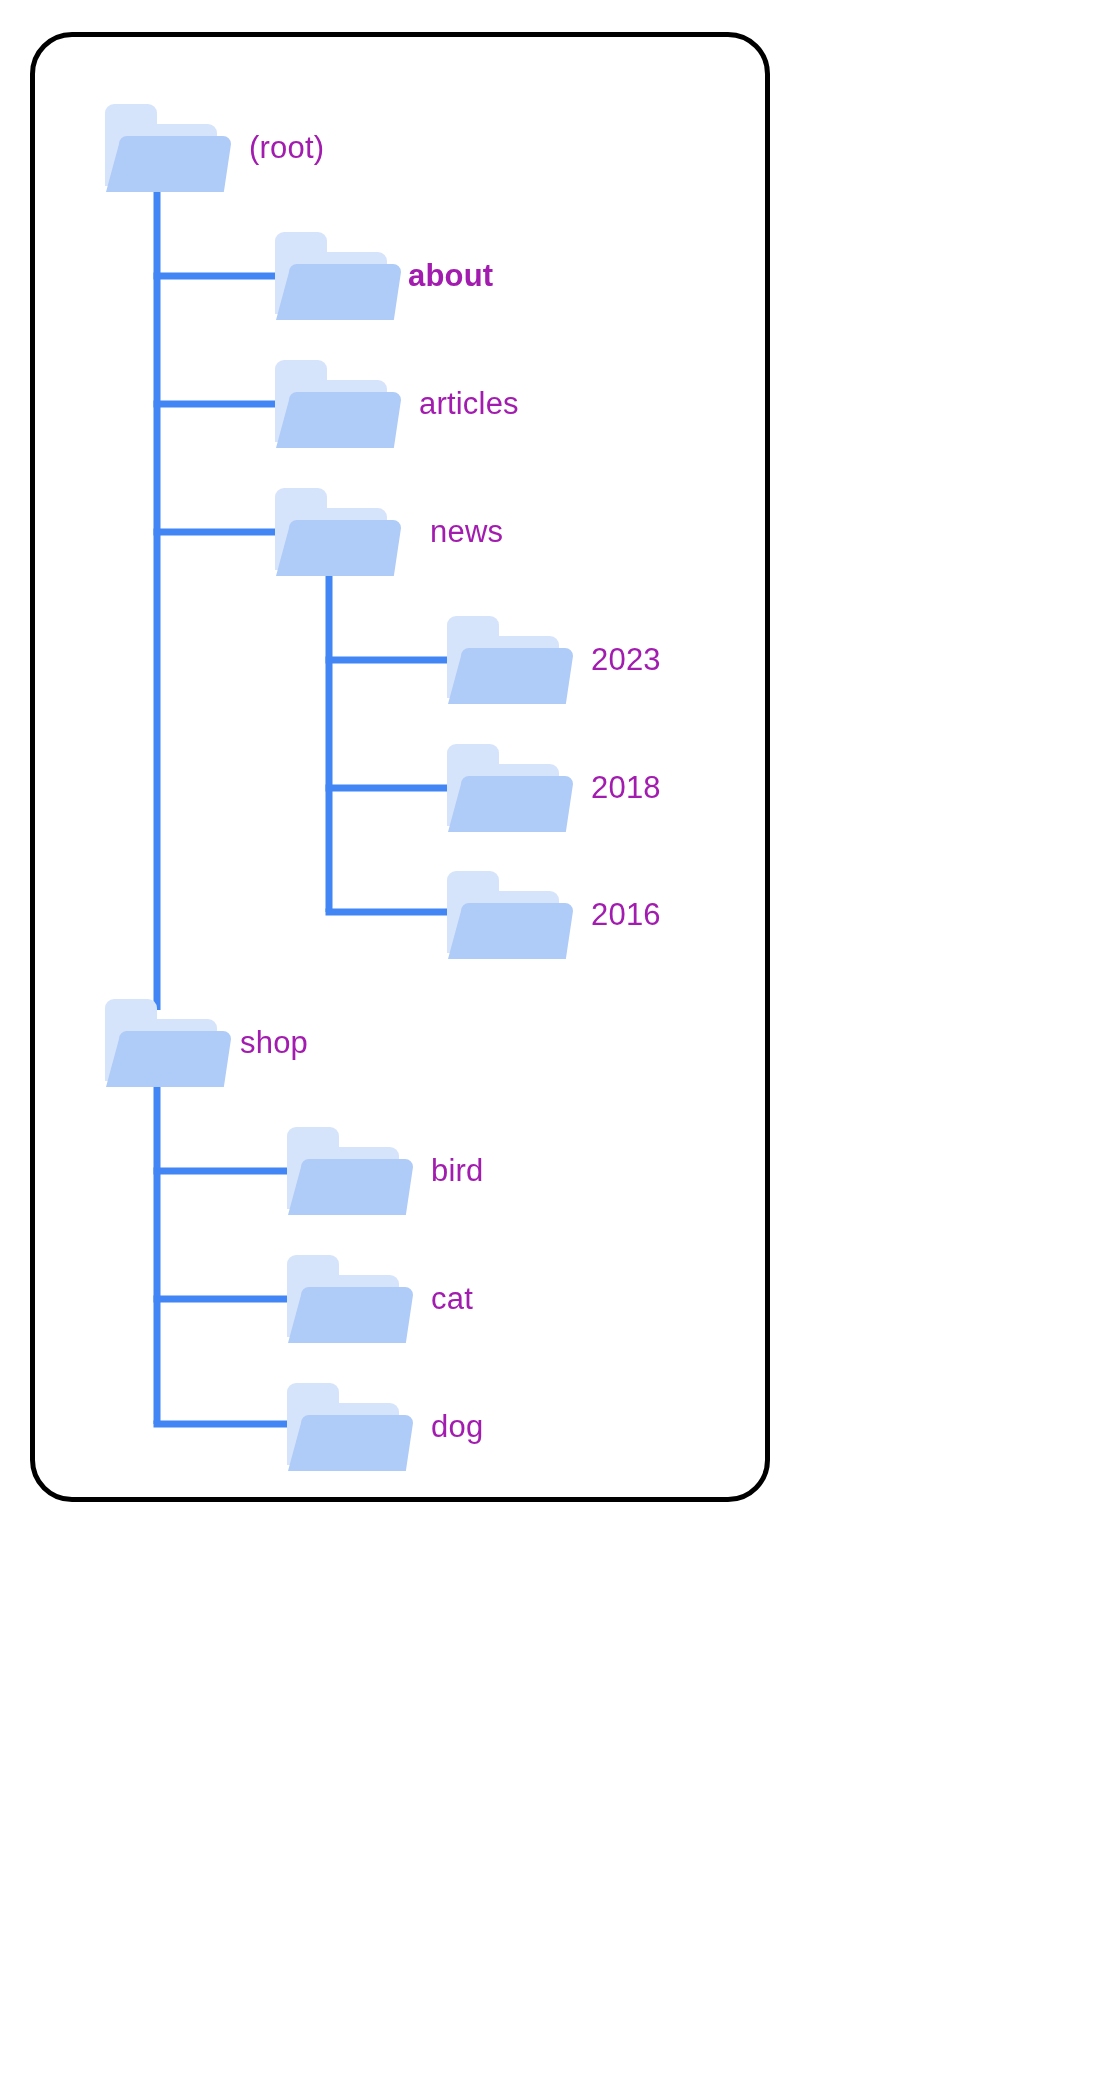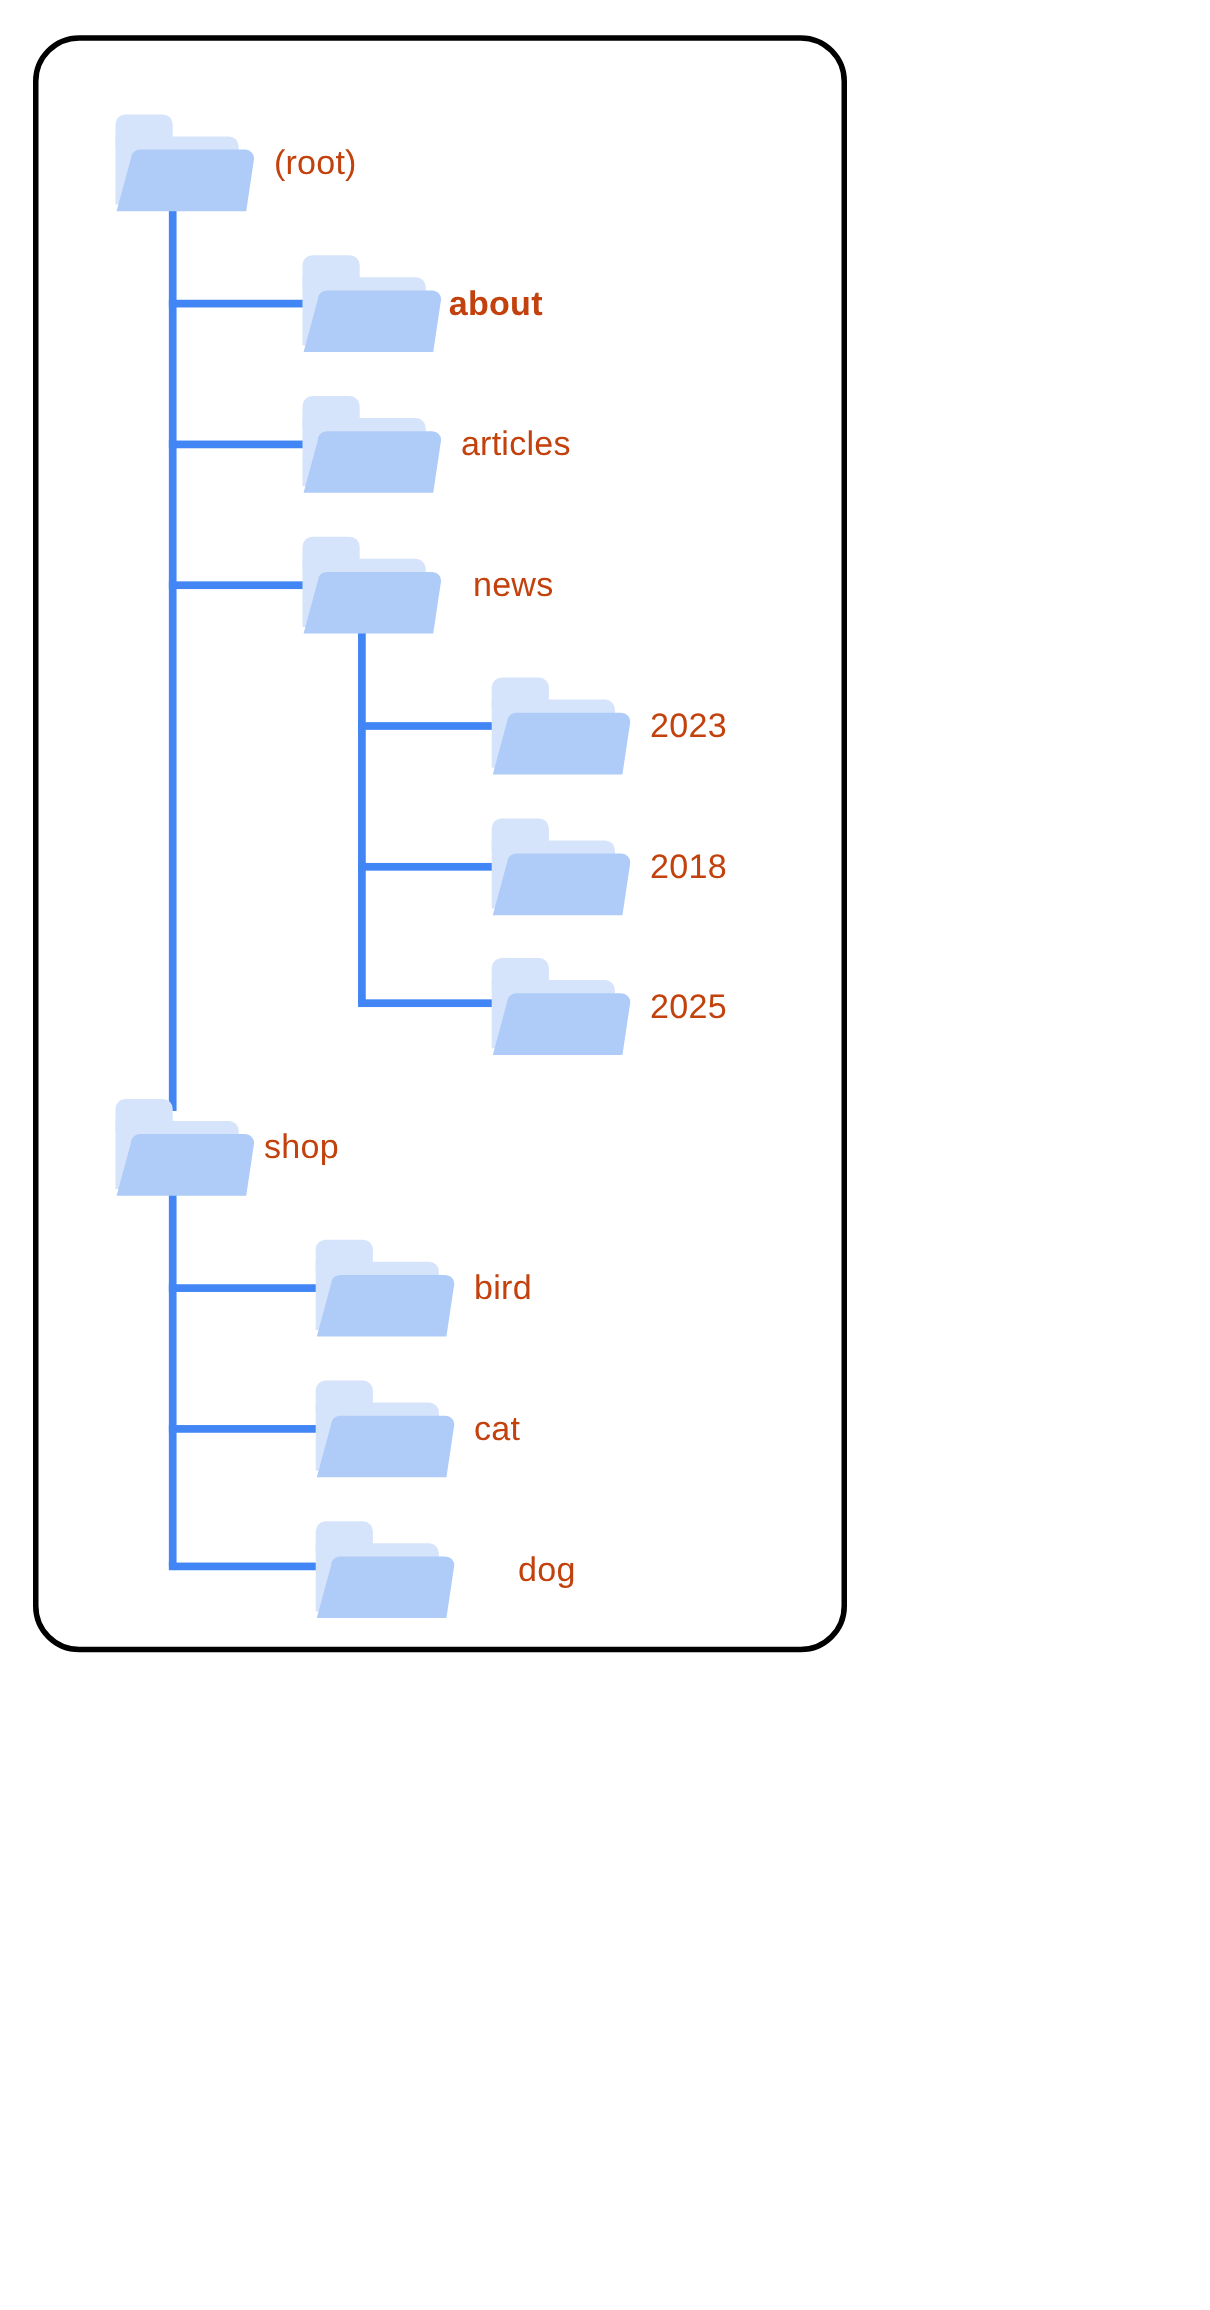--- a/index.html
+++ b/index.html
@@ -41,21 +41,21 @@
     top: 0;
     width: 1100px;
     height: 2100px;
     overflow: visible;
   }
 
   .node-label {
     position: absolute;
     font-family: "Liberation Sans", sans-serif;
     font-size: 31px;
-    color: #c2410c;
+    color: #a21caf;
     white-space: nowrap;
     line-height: 1;
     letter-spacing: 0.2px;
   }
 </style>
 </head>
 <body>
 
 <div id="canvas">
 
@@ -162,20 +162,20 @@
       </g>
   </svg>
 
   <div id="label-layer">
       <div class="node-label" style="left: 249px; top: 132px;">(root)</div>
       <div class="node-label" style="left: 408px; top: 260px; font-weight: bold;">about</div>
       <div class="node-label" style="left: 419px; top: 388px;">articles</div>
       <div class="node-label" style="left: 430px; top: 516px;">news</div>
       <div class="node-label" style="left: 591px; top: 644px;">2023</div>
       <div class="node-label" style="left: 591px; top: 772px;">2018</div>
-      <div class="node-label" style="left: 591px; top: 899px;">2025</div>
+      <div class="node-label" style="left: 591px; top: 899px;">2016</div>
       <div class="node-label" style="left: 240px; top: 1027px;">shop</div>
       <div class="node-label" style="left: 431px; top: 1155px; text-align: right;">bird</div>
       <div class="node-label" style="left: 431px; top: 1283px;">cat</div>
-      <div class="node-label" style="left: 431px; top: 1411px; margin-left: 40px;">dog</div>
+      <div class="node-label" style="left: 431px; top: 1411px;">dog</div>
     </div>
 
 </div>
 
 </body></html>

